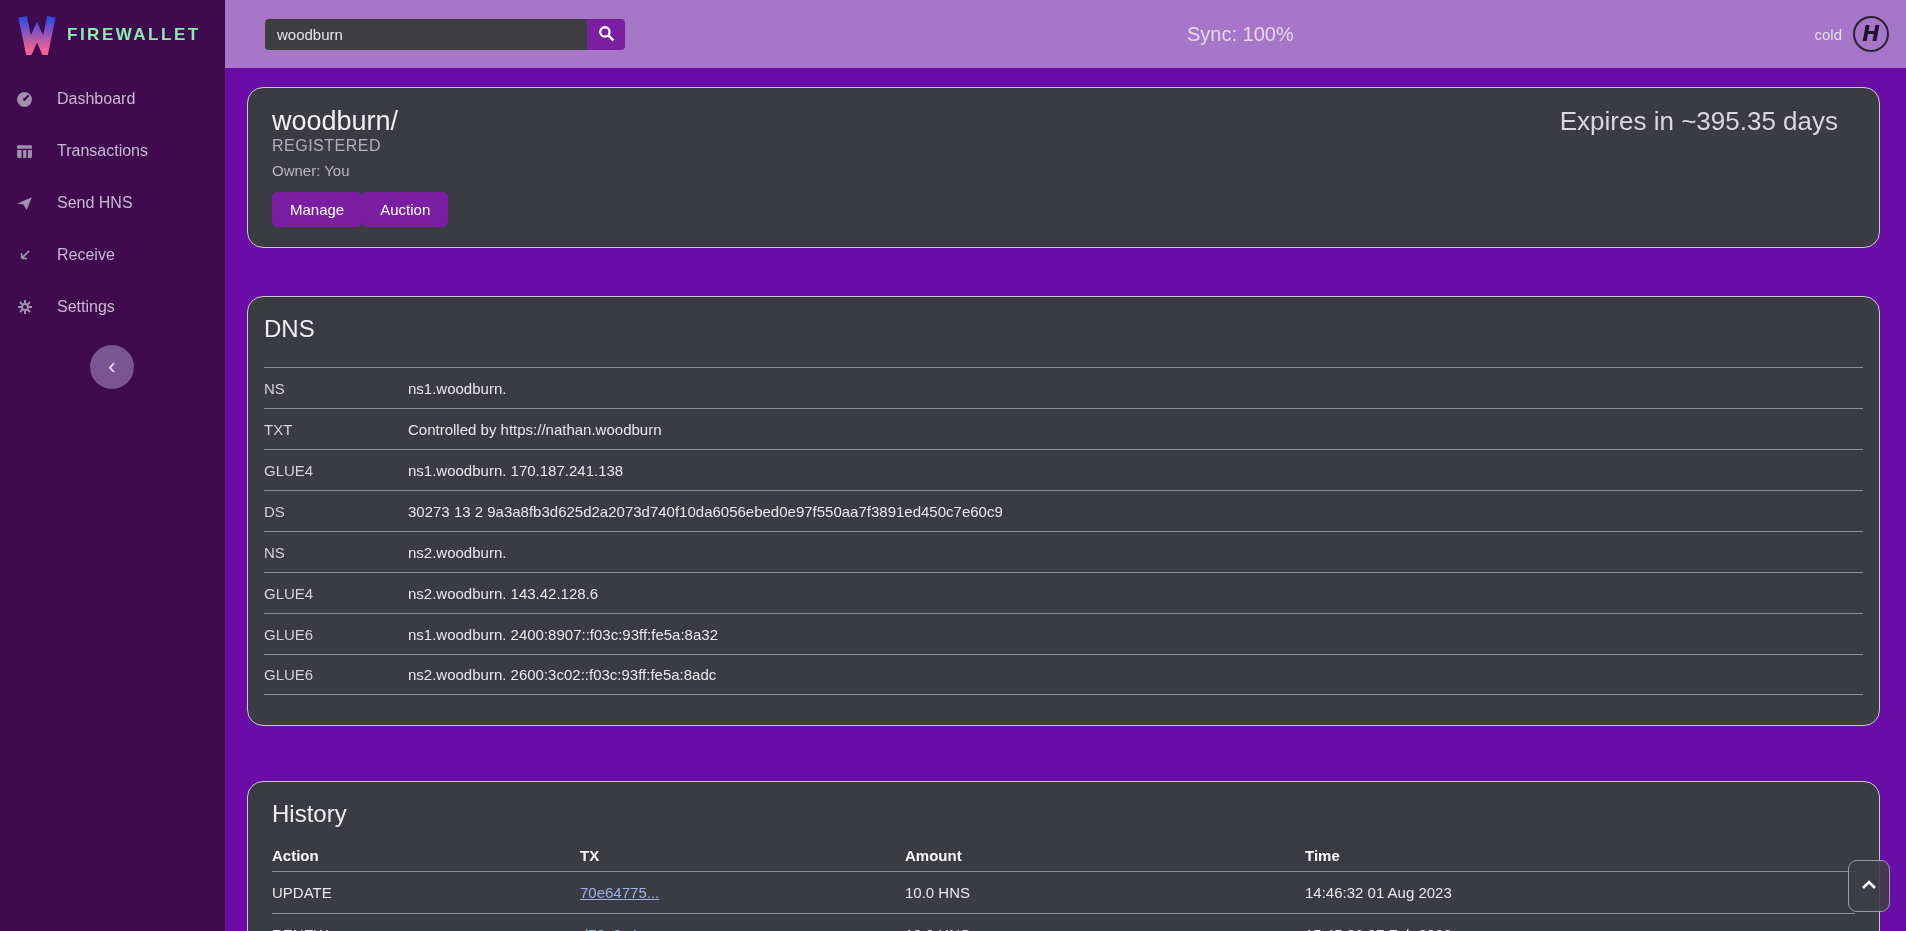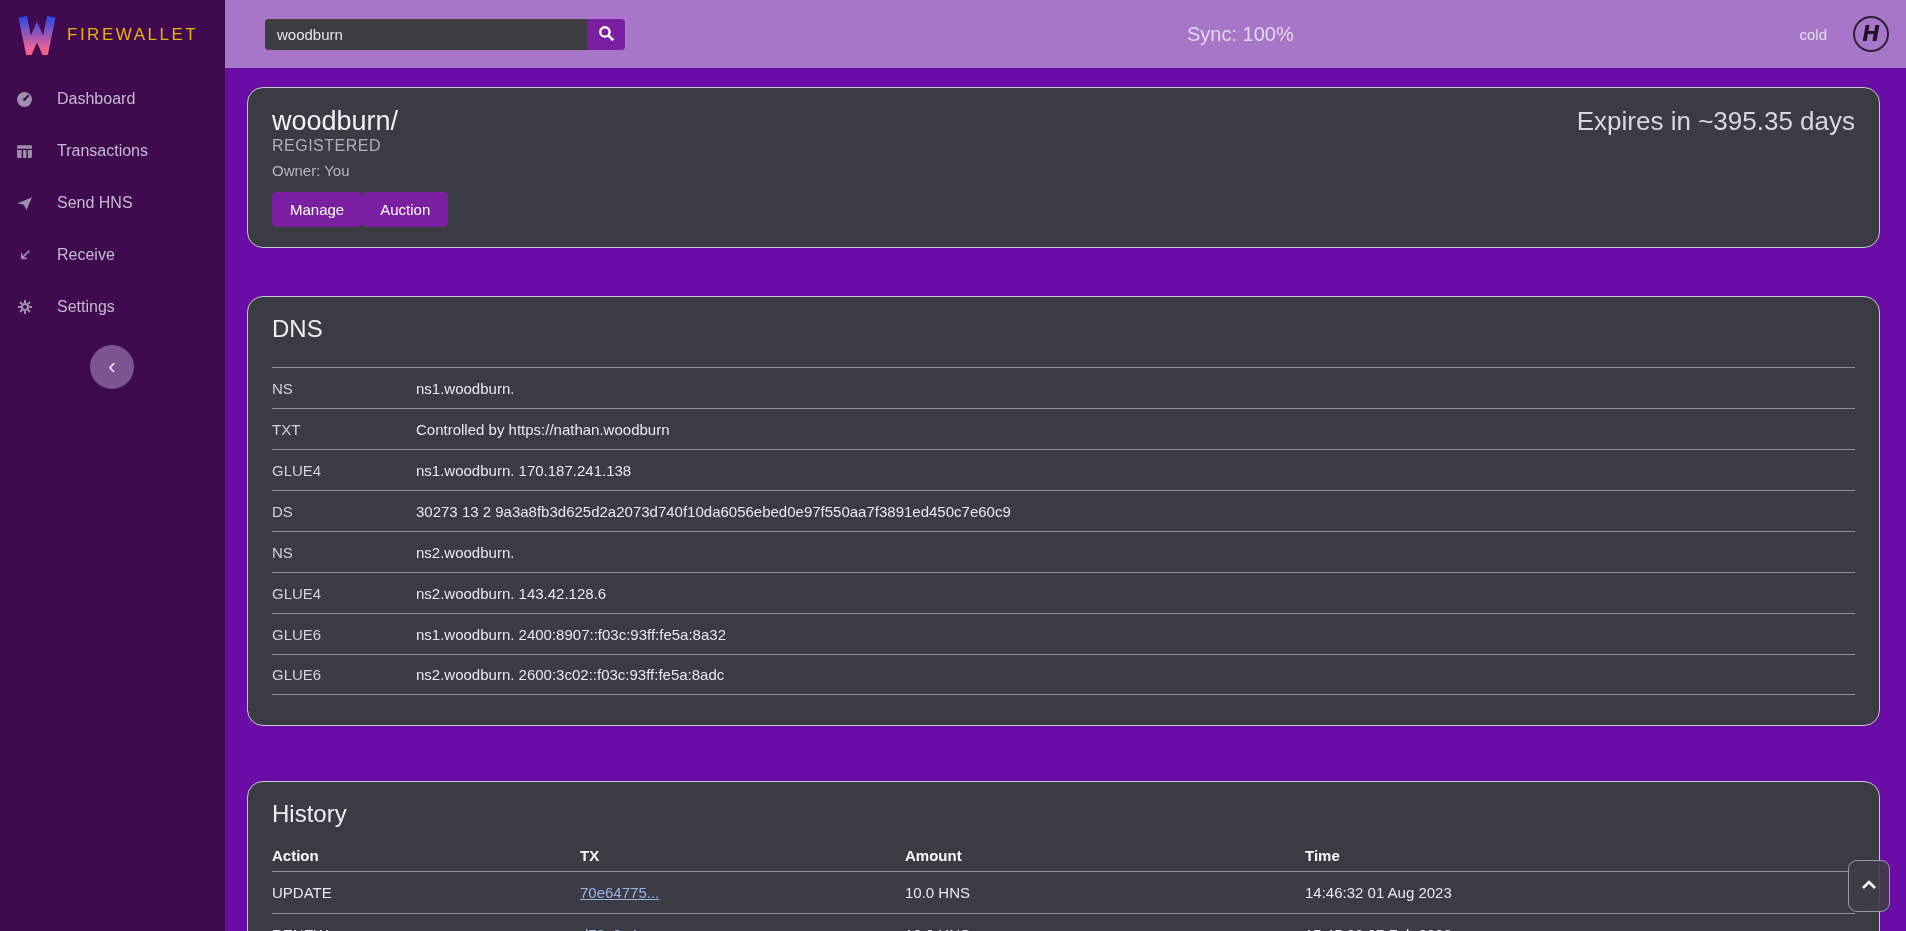--- a/index.html
+++ b/index.html
@@ -2,54 +2,54 @@
 <html><head>
 <meta charset="utf-8">
 <style>
   * { margin:0; padding:0; box-sizing:border-box; }
   html,body { width:1906px; height:931px; background:#6A0DA6; font-family:"Liberation Sans", sans-serif; }
   .app { position:relative; width:1906px; height:931px; overflow:hidden; }
 
   
   .sidebar { position:absolute; left:0; top:0; width:225px; height:931px; background:#3F0A4E; z-index:5; }
   .brand { display:flex; align-items:center; gap:9px; padding:11px 0 0 16px; cursor:pointer; }
-  .brand-text { color:#eab308; font-size:17px; font-weight:400; letter-spacing:2.5px; }
+  .brand-text { color:#86efac; font-size:17px; font-weight:700; letter-spacing:2.5px; }
   .nav { padding-top:28px; }
   .nav-item { display:flex; align-items:center; gap:24px; height:24px; margin:0 0 28px 16px; cursor:pointer; }
   .nav-icon { width:17px; height:17px; display:inline-flex; align-items:center; justify-content:center; }
   .nav-label { color:#C6BAD2; font-size:16px; }
   .collapse-btn { position:absolute; left:90px; top:345px; width:44px; height:44px; border-radius:50%;
                   background:#7A5590; border:none; color:#EDE6F2; font-size:22px; cursor:pointer; line-height:40px; }
 
   
   .topbar { position:absolute; left:225px; top:0; width:1681px; height:68px; background:#A776C8; z-index:4; }
   .search-group { position:absolute; left:40px; top:19px; height:31px; display:flex; }
   .search-input { width:322px; height:31px; background:#3E3E42; border:none; border-radius:4px 0 0 4px;
                   color:#E6E6E6; font-size:15px; padding:0 12px; outline:none; font-family:"Liberation Sans", sans-serif; }
   .search-btn { width:38px; height:31px; background:#7B1FA2; border:none; border-radius:0 4px 4px 0;
                 display:flex; align-items:center; justify-content:center; cursor:pointer; }
   .sync { position:absolute; left:962px; top:0; height:76px; line-height:68px; color:#E4D9EF; font-size:20px; }
-  .wallet { position:absolute; right:16px; top:0; height:68px; display:flex; align-items:center; gap:25px; }
+  .wallet { position:absolute; right:16px; top:0; height:68px; display:flex; align-items:center; gap:10px; }
   .wallet-label { color:#E3E0E6; font-size:15px; }
   .hns-badge { width:38px; height:38px; cursor:pointer; }
 
   
   .main { position:absolute; left:225px; top:68px; width:1681px; height:863px; background:#6A0DA6; overflow:hidden; }
   .card { margin-left:22px; margin-right:26px; background:#3B3B43; border:1px solid #C9C7CF; border-radius:16px;
           position:relative; color:#E9E7EF; }
   .card-1 { margin-top:19px; height:161px; padding:18px 24px; }
   .domain-title { font-size:27px; font-weight:400; color:#F3F1F7; }
   .domain-status { margin-top:0; font-size:16px; letter-spacing:0.5px; color:#B3AFBC; }
   .domain-owner { margin-top:7px; font-size:15px; color:#B9B5C2; }
   .btn-row { margin-top:13px; display:flex; }
   .btn { background:#7B1FA2; color:#FFFFFF; border:none; border-radius:5px; padding:9px 18px; font-size:15px;
          cursor:pointer; font-family:"Liberation Sans", sans-serif; }
-  .expires { position:absolute; top:18px; right:24px; font-size:26px; color:#DAD6E2; }
-
-  .card-2 { margin-top:48px; height:430px; padding:18px 24px 0; }
+  .expires { position:absolute; top:18px; right:41px; font-size:26px; color:#DAD6E2; }
+
+  .card-2 { margin-top:48px; height:430px; padding:18px 16px 0; }
   .section-title { font-size:24px; font-weight:400; color:#F0EEF5; }
   .dns-table { margin-top:24px; }
   .dns-row { display:grid; grid-template-columns:144px 1fr; align-items:center; height:41px;
              border-top:1px solid #8D8D97; font-size:15px; }
   .dns-row:last-child { border-bottom:1px solid #8D8D97; }
   .dns-type { color:#D5D2DC; }
   .dns-value { color:#E9E7EF; }
 
   .card-3 { margin-top:55px; height:240px; padding:18px 24px; }
   .hist-table { margin-top:12px; }

